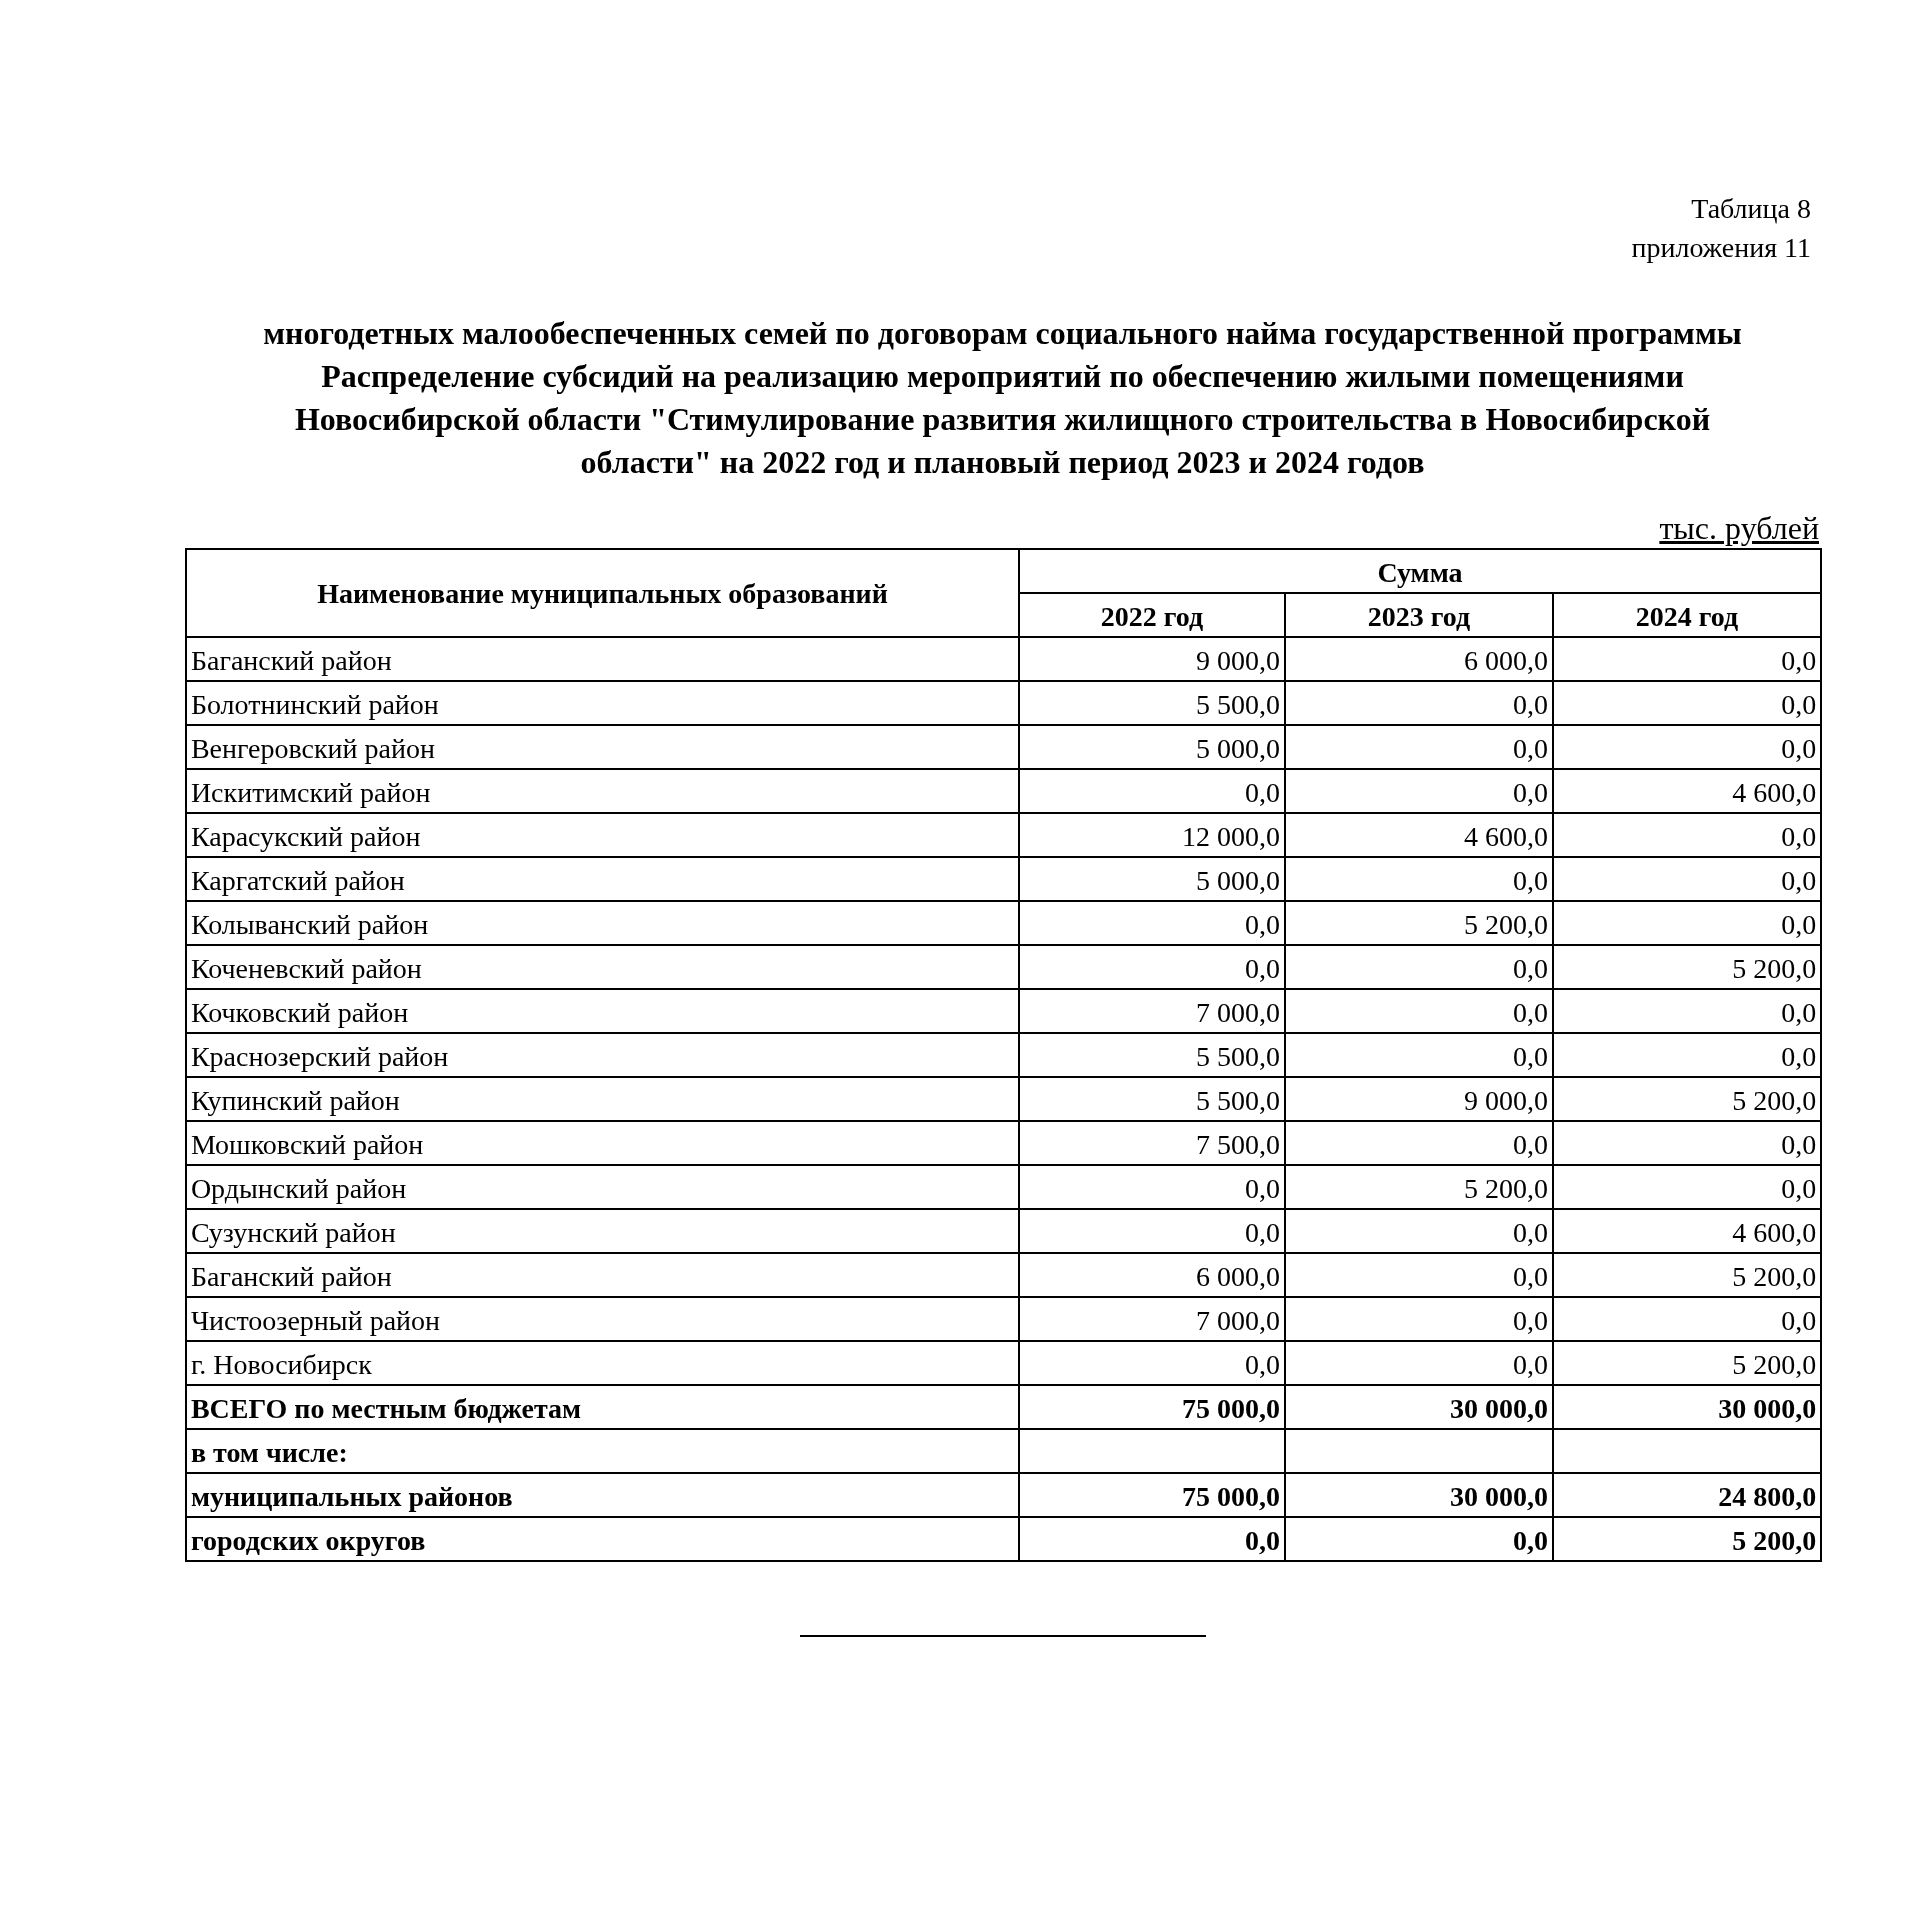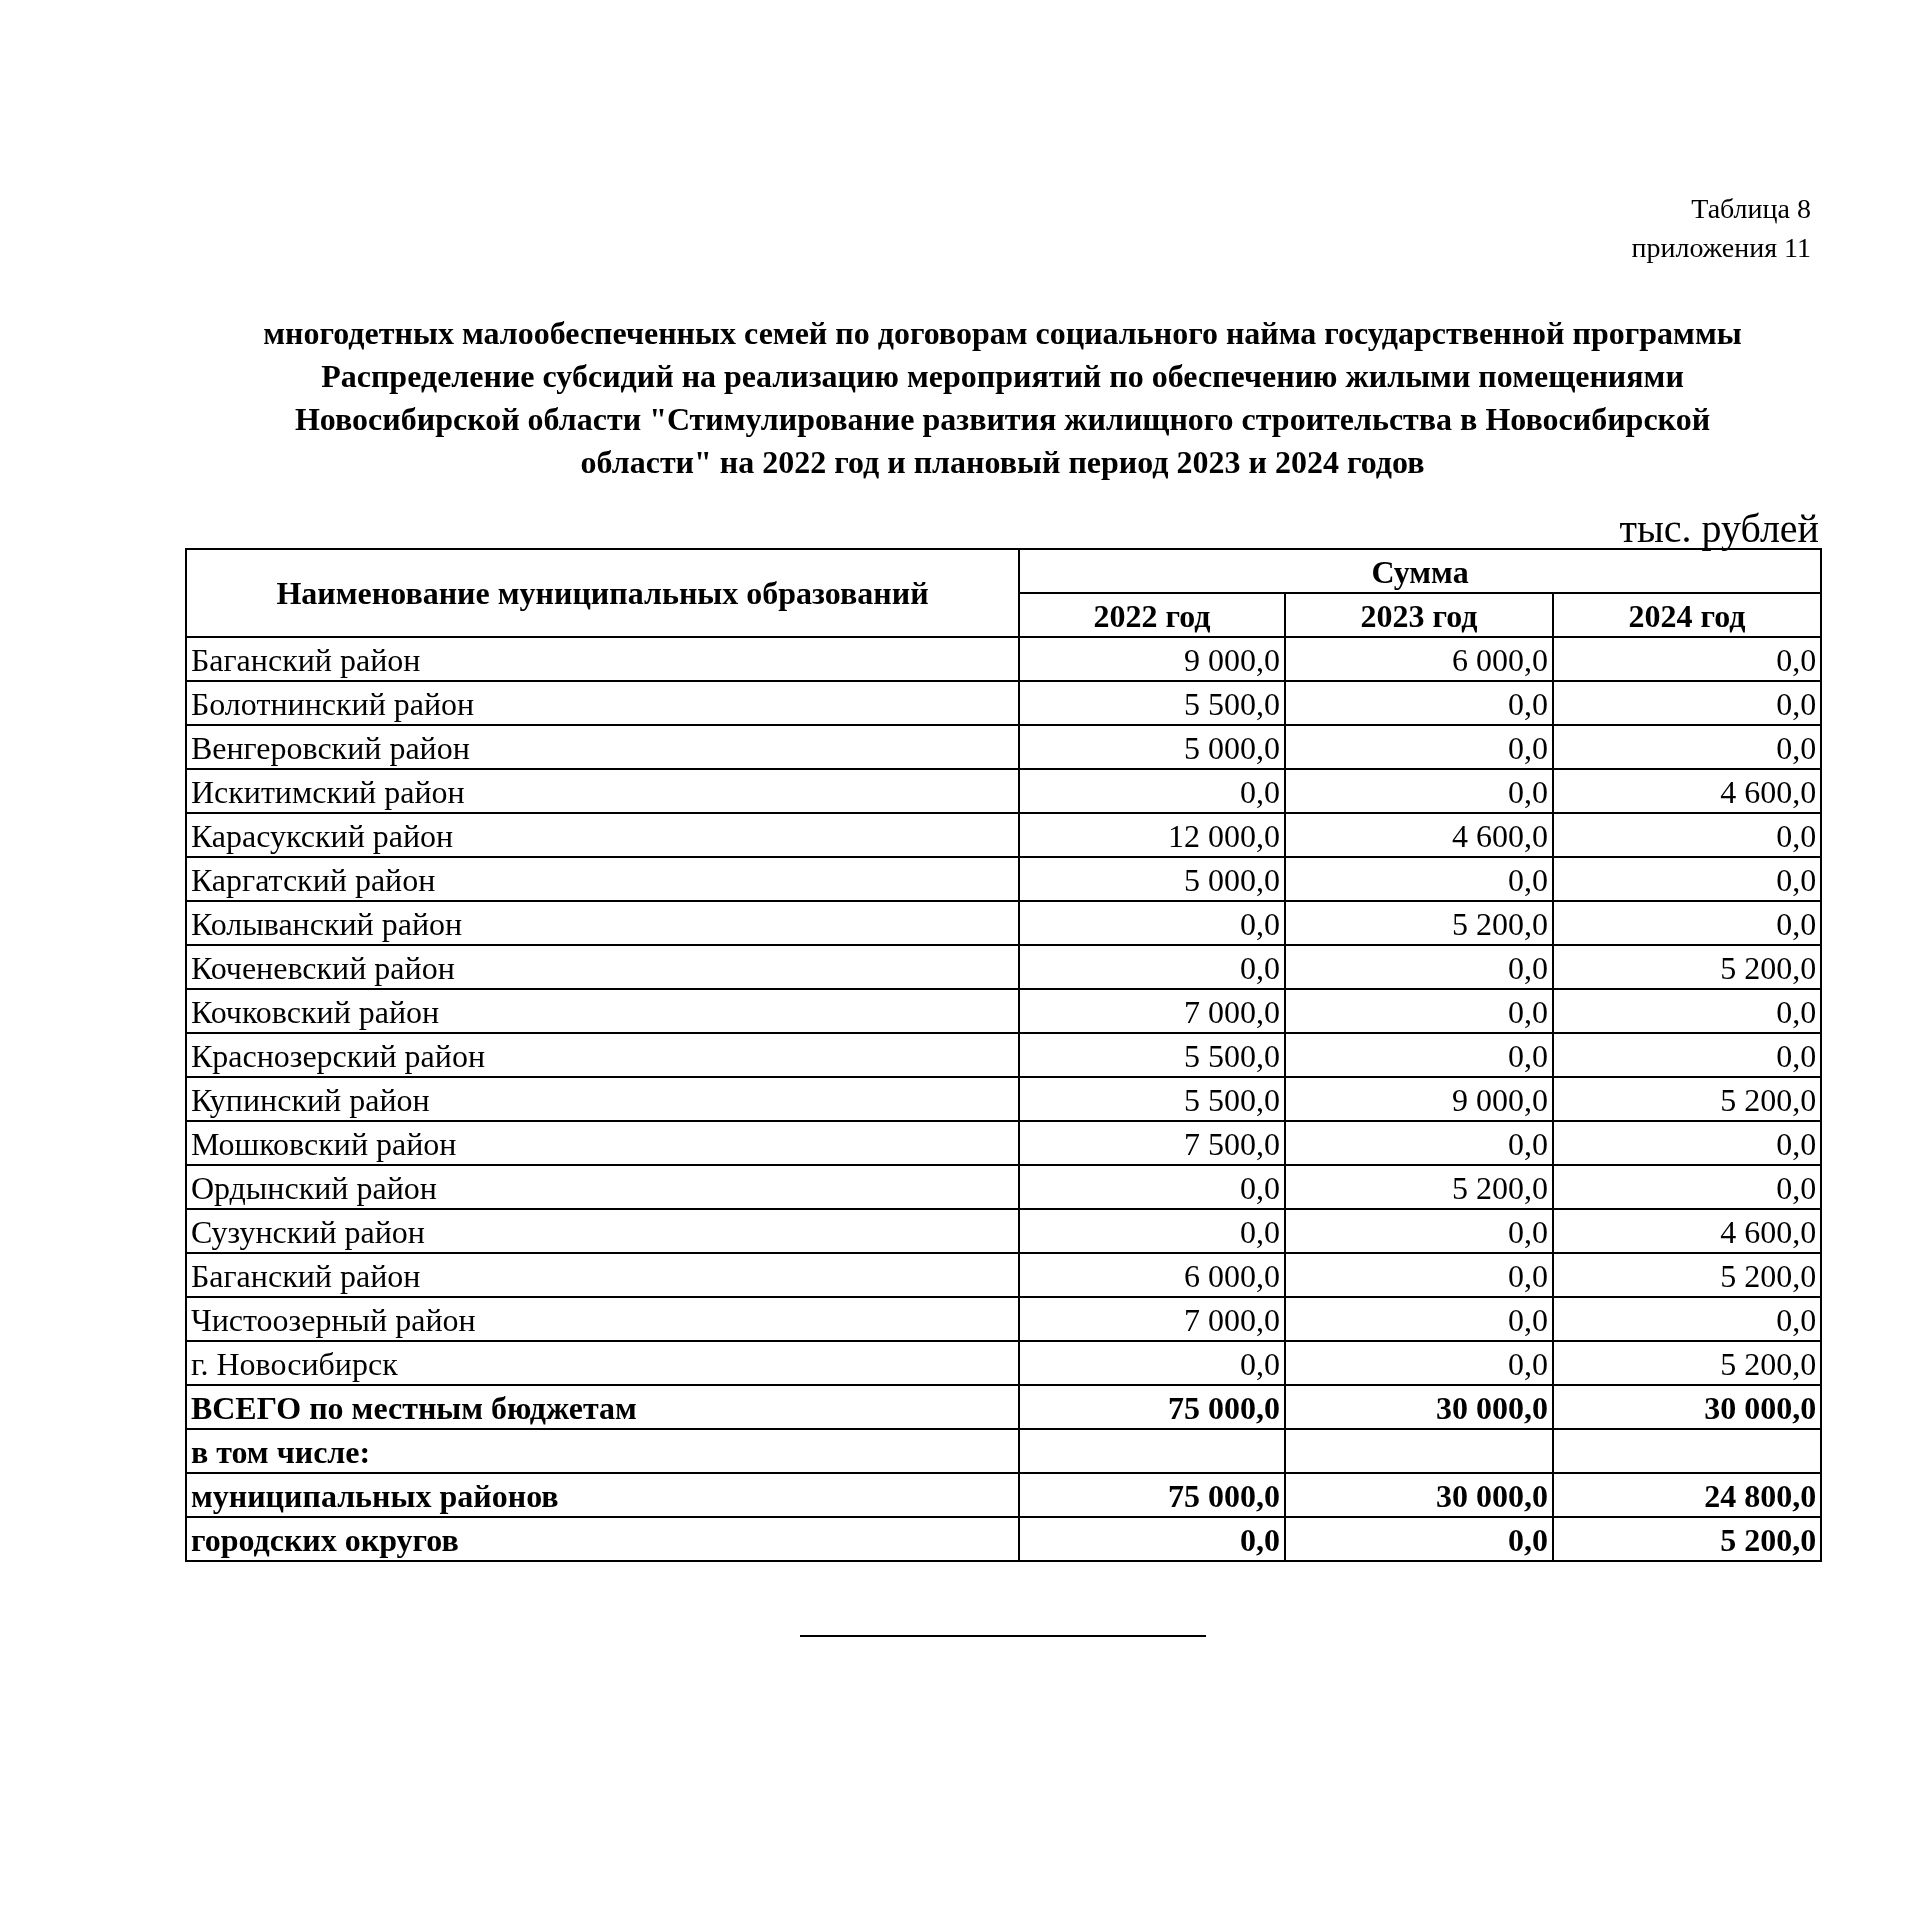--- a/index.html
+++ b/index.html
@@ -30,31 +30,32 @@
       top: 312px;
       text-align: center;
       font-weight: bold;
       font-size: 32px;
       line-height: 43px;
     }
     .units {
       position: absolute;
       right: 92px;
       top: 509px;
-      font-size: 40px;
+      font-size: 32px;
       line-height: 39px;
+      text-decoration: underline;
     }
     table.subsidy {
       position: absolute;
       left: 185px;
       top: 548px;
       width: 1635px;
       border-collapse: collapse;
       table-layout: fixed;
-      font-size: 32px;
+      font-size: 28px;
     }
     table.subsidy td, table.subsidy th {
       border: 2.3px solid #000000;
       padding: 0 3.9px;
       height: 42px;
       line-height: 39px;
       vertical-align: bottom;
       overflow: hidden;
       white-space: nowrap;
     }

